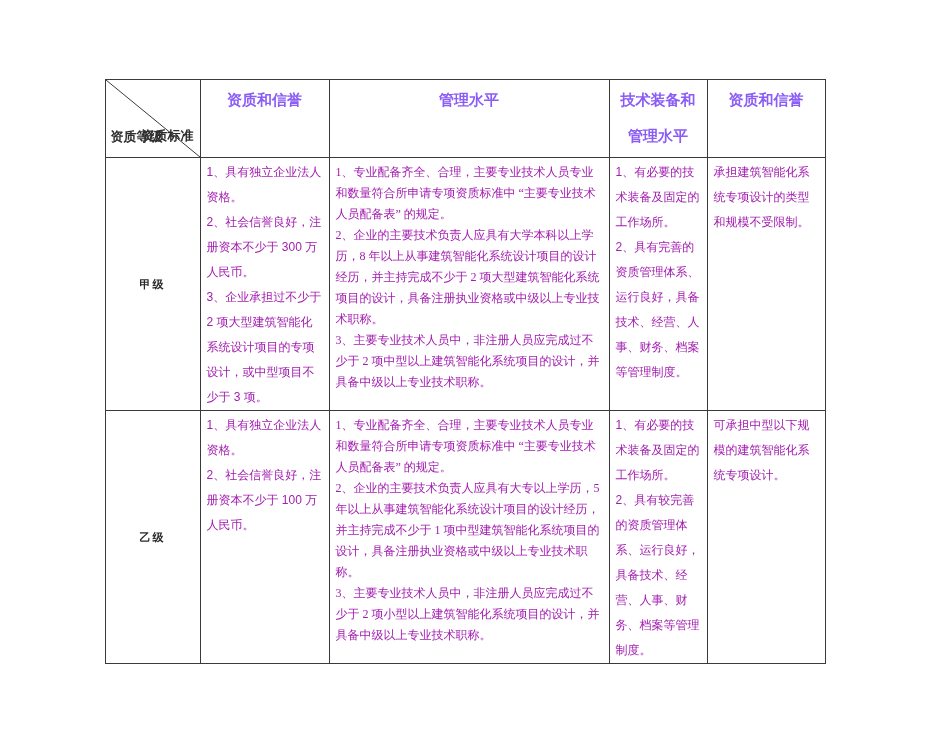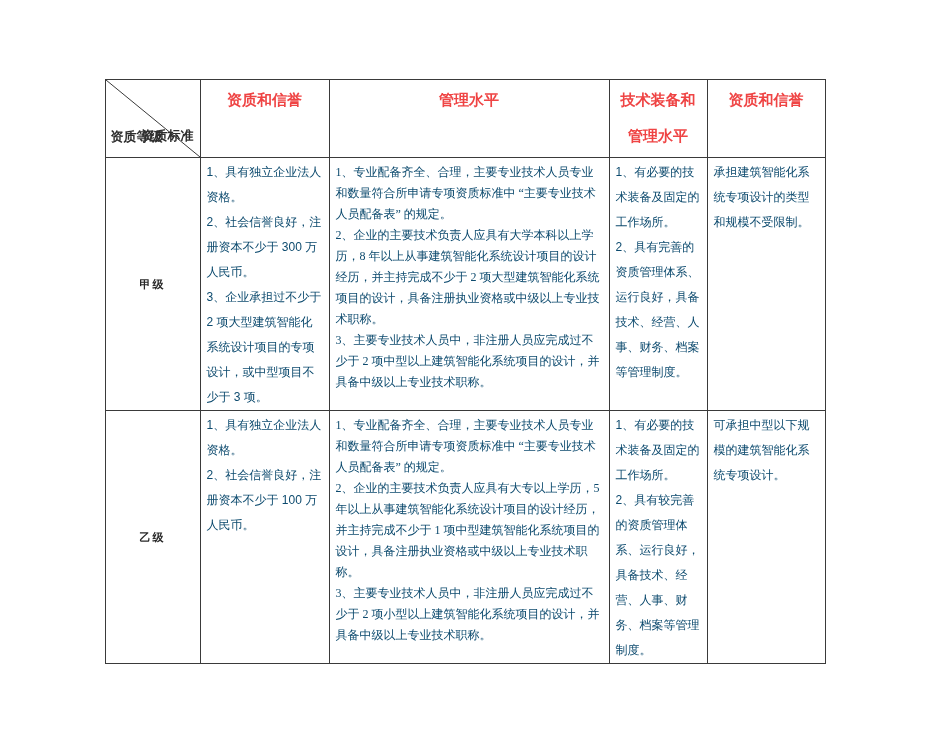--- a/index.html
+++ b/index.html
@@ -33,21 +33,21 @@
   }
   .qual-table th, .qual-table td {
     border: 1px solid #3a3a3a;
     padding: 0;
   }
   
   tr.header-row { height: 78px; }
   th.head-cell {
     font-size: 15px;
     font-weight: bold;
-    color: #ef4444;
+    color: #8b5cf6;
     text-align: center;
     vertical-align: top;
     padding-top: 2px;
     line-height: 36px;
     white-space: pre-line;
   }
   
   th.corner-cell {
     position: relative;
     font-weight: bold;
@@ -76,21 +76,21 @@
   td.grade-cell {
     font-size: 11px;
     font-weight: bold;
     color: #262626;
     text-align: center;
     vertical-align: middle;
     letter-spacing: 2px;
   }
   td.body-cell {
     font-size: 12px;
-    color: #0c4a6e;
+    color: #a21caf;
     vertical-align: top;
     text-align: left;
     padding: 2px 5px 0 6px;
     line-height: 25px;
     white-space: pre-line;
     word-break: break-all;
   }
   td.cell-technical {
     line-height: 21px;
     padding-top: 4px;

